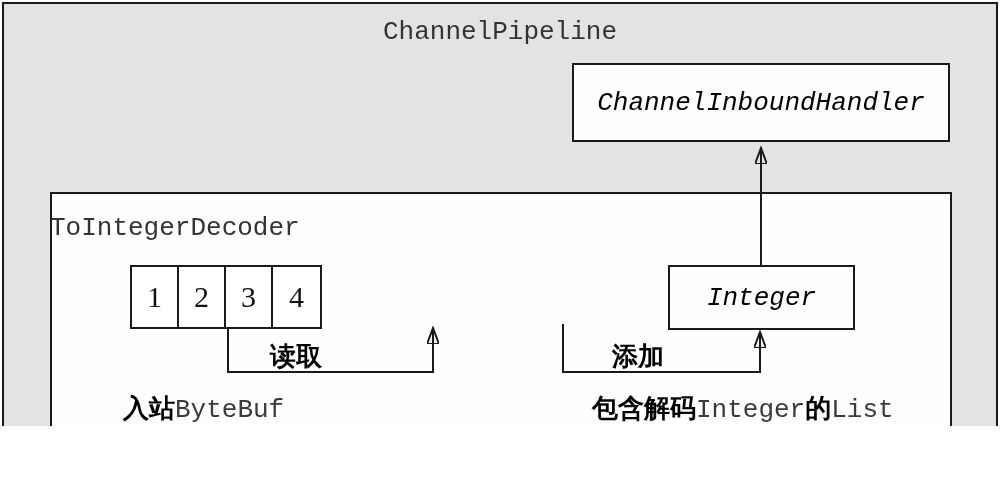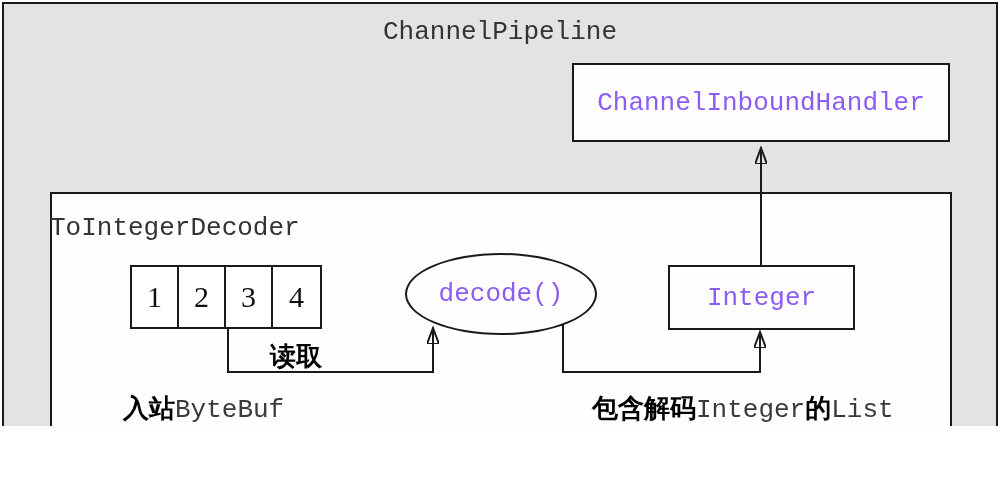--- a/index.html
+++ b/index.html
@@ -12,21 +12,21 @@
     position:absolute; left:2px; top:2px; width:996px; height:482px;
     background:#e3e3e3; border:2px solid #1a1a1a;
   }
   .pipeline-title {
     position:absolute; left:0; top:17px; width:1000px; text-align:center;
     font-size:26px; color:#333;
   }
   .node-box {
     position:absolute; background:#fefefe; border:2px solid #1a1a1a;
     display:flex; align-items:center; justify-content:center;
-    font-size:26px; color:#8b5cf6;
+    font-size:26px; color:#000000;font-style:italic;
   }
   .handler-box { left:572px; top:63px; width:378px; height:79px; }
   .decoder-box { position:absolute; left:50px; top:192px; width:902px; height:255px;
     background:#fefefe; border:2px solid #1a1a1a; }
   .decoder-title {
     position:absolute; left:50px; top:213px; width:902px; 
     font-size:26px; color:#333;
   }
   .cells {
     position:absolute; left:130px; top:265px; display:flex;
@@ -79,41 +79,39 @@
 
   <div class="decoder-title">ToIntegerDecoder</div>
 
   <div class="cells">
     <div class="cell">1</div>
     <div class="cell">2</div>
     <div class="cell">3</div>
     <div class="cell">4</div>
   </div>
 
-  <div class="node-box decode-ellipse">
-    <span>decode()</span>
-  </div>
 
   <div class="node-box integer-box">
     <span>Integer</span>
   </div>
 
   <svg class="arrow-layer" viewBox="0 0 1000 486" xmlns="http://www.w3.org/2000/svg">
     <defs>
       <marker id="ah" markerUnits="userSpaceOnUse" markerWidth="18" markerHeight="12" refX="15" refY="6" orient="auto">
         <path d="M0,0 L16,6 L0,12 Z" fill="#1a1a1a" stroke="none"></path>
       </marker>
     </defs>
     <path d="M228,329 L228,372 L433,372 L433,329" marker-end="url(#ah)"></path>
     <path d="M563,324 L563,372 L760,372 L760,333" marker-end="url(#ah)"></path>
     <path d="M761,266 L761,149" marker-end="url(#ah)"></path>
   </svg>
 
   <div class="cjk-label read-label">读取</div>
 
+  <div class="cjk-label add-label">添加</div>
 
   <div class="caption inbound-caption">
     <span class="cjk">入站</span><span class="code">ByteBuf</span>
   </div>
 
   <div class="caption list-caption">
     <span class="cjk">包含解码</span><span class="code">Integer</span><span class="cjk">的</span><span class="code">List</span>
   </div>
 
 </div>

